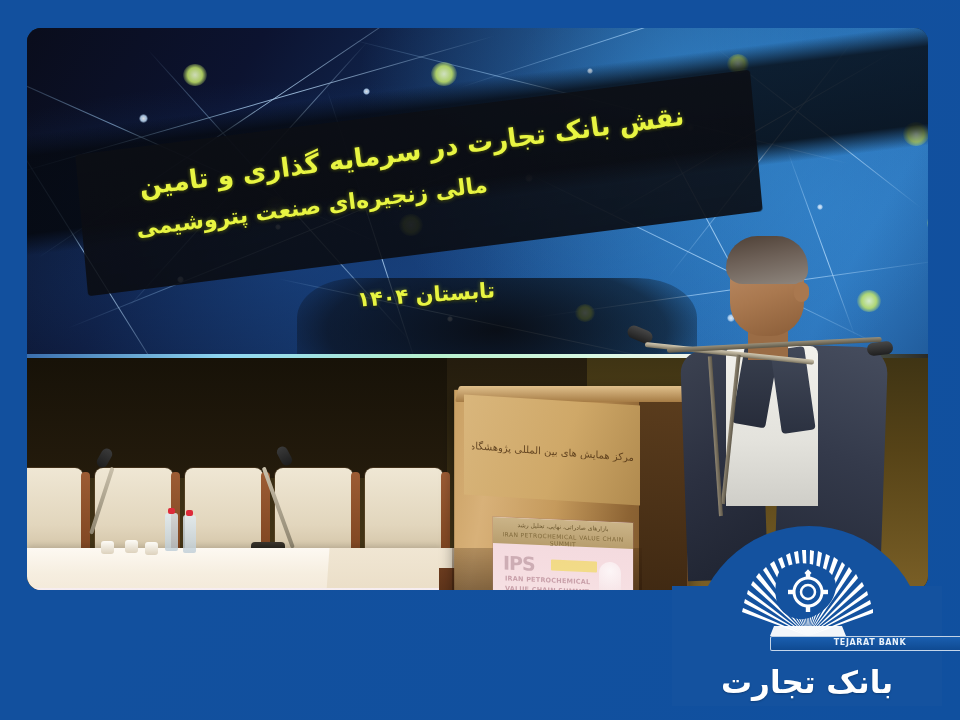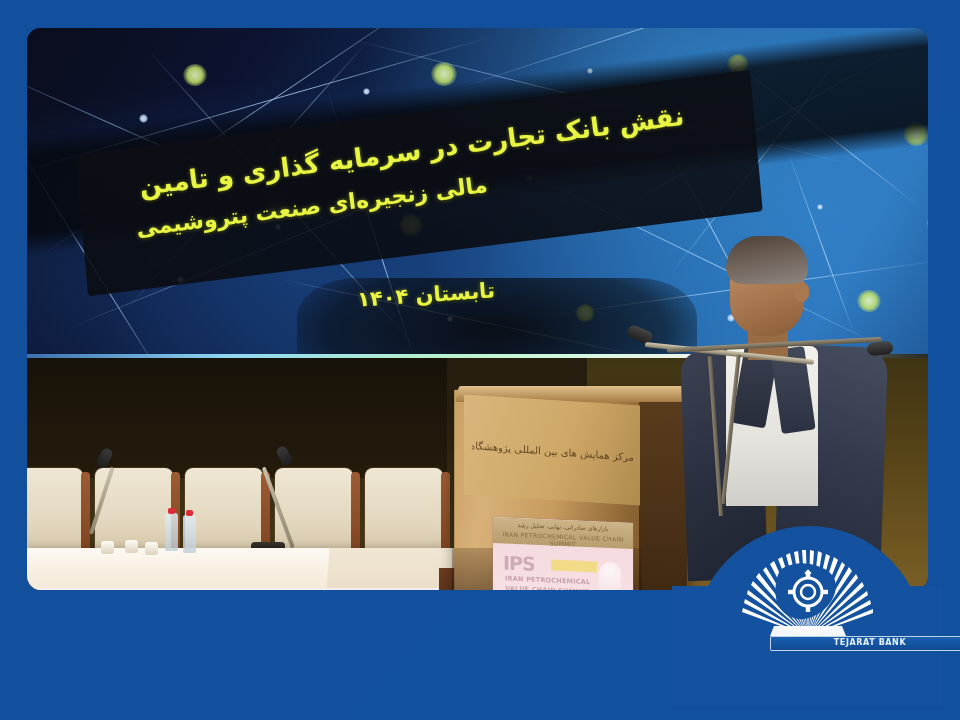--- a/index.html
+++ b/index.html
@@ -547,15 +547,16 @@
           </g>
 
           <path d="M40 86 L108 86 L112 96 L36 96 Z" fill="#ffffff" opacity="0.95"></path>
         </g>
       </svg>
       <div id="ribbon">
         <div id="ribbon-text">TEJARAT BANK</div>
       </div>
     </div>
 
+    <div id="bank-name-fa">بانک تجارت</div>
   </div>
 
 </div>
 
 </body></html>

